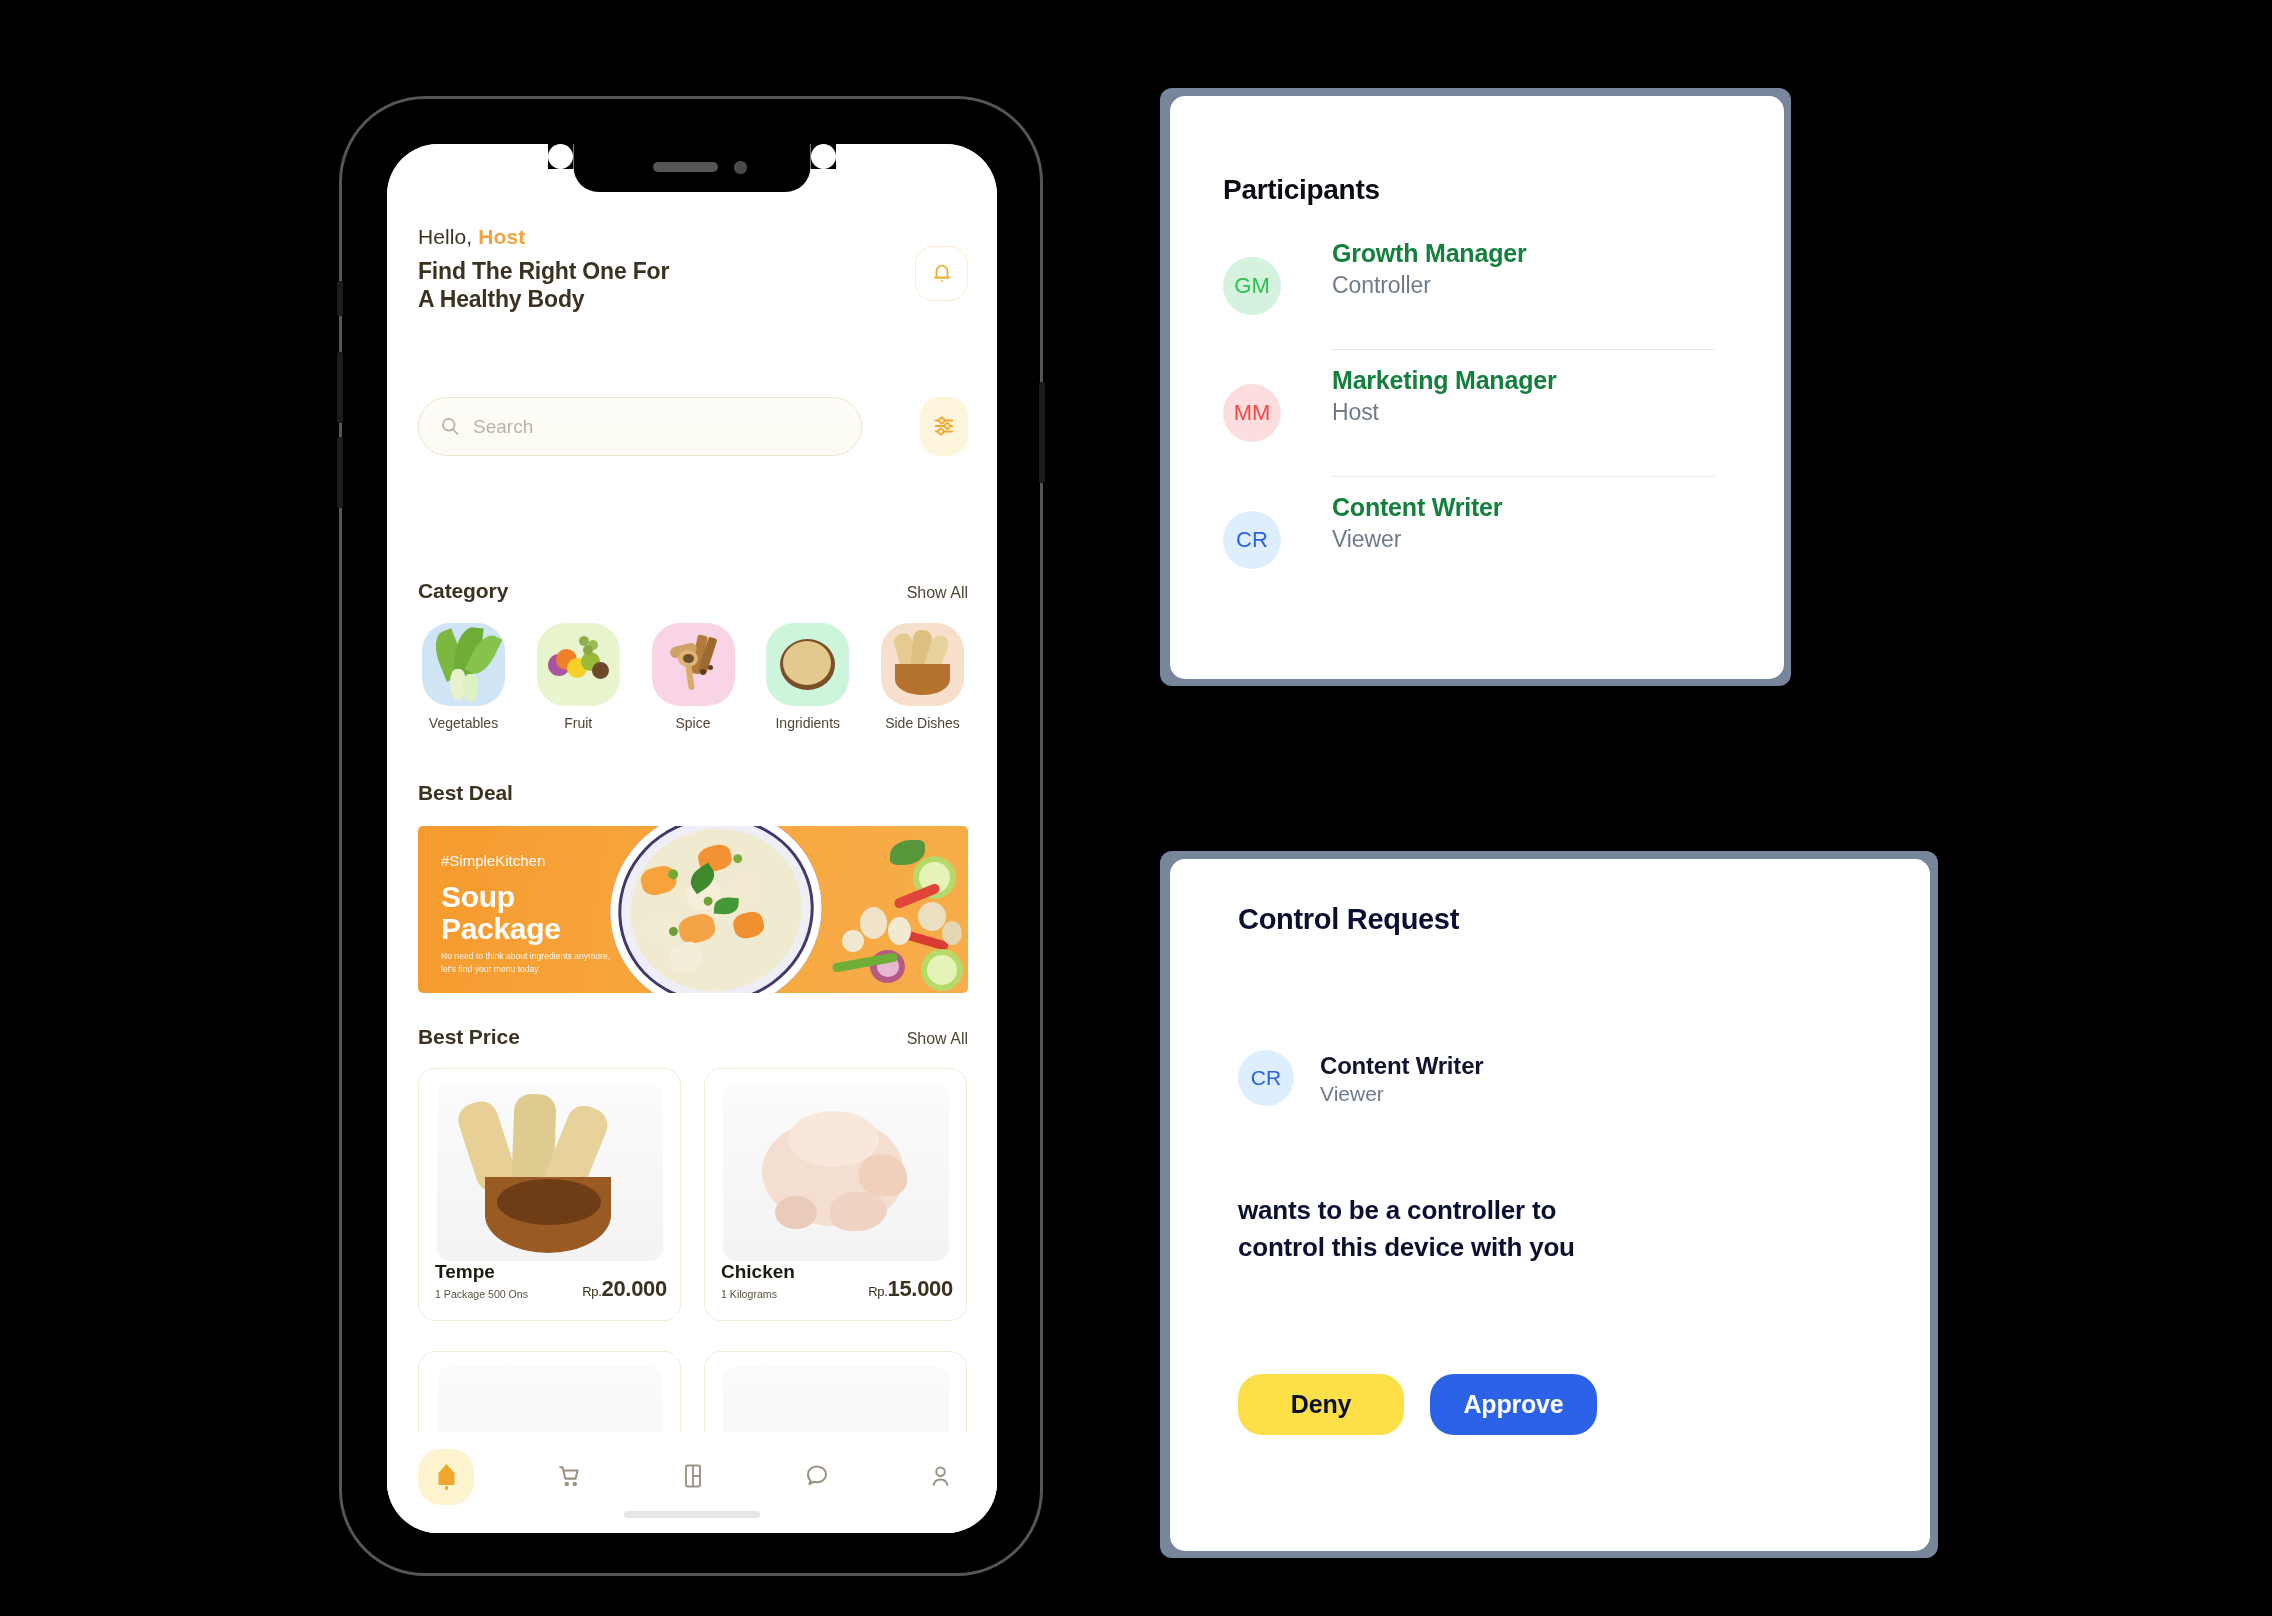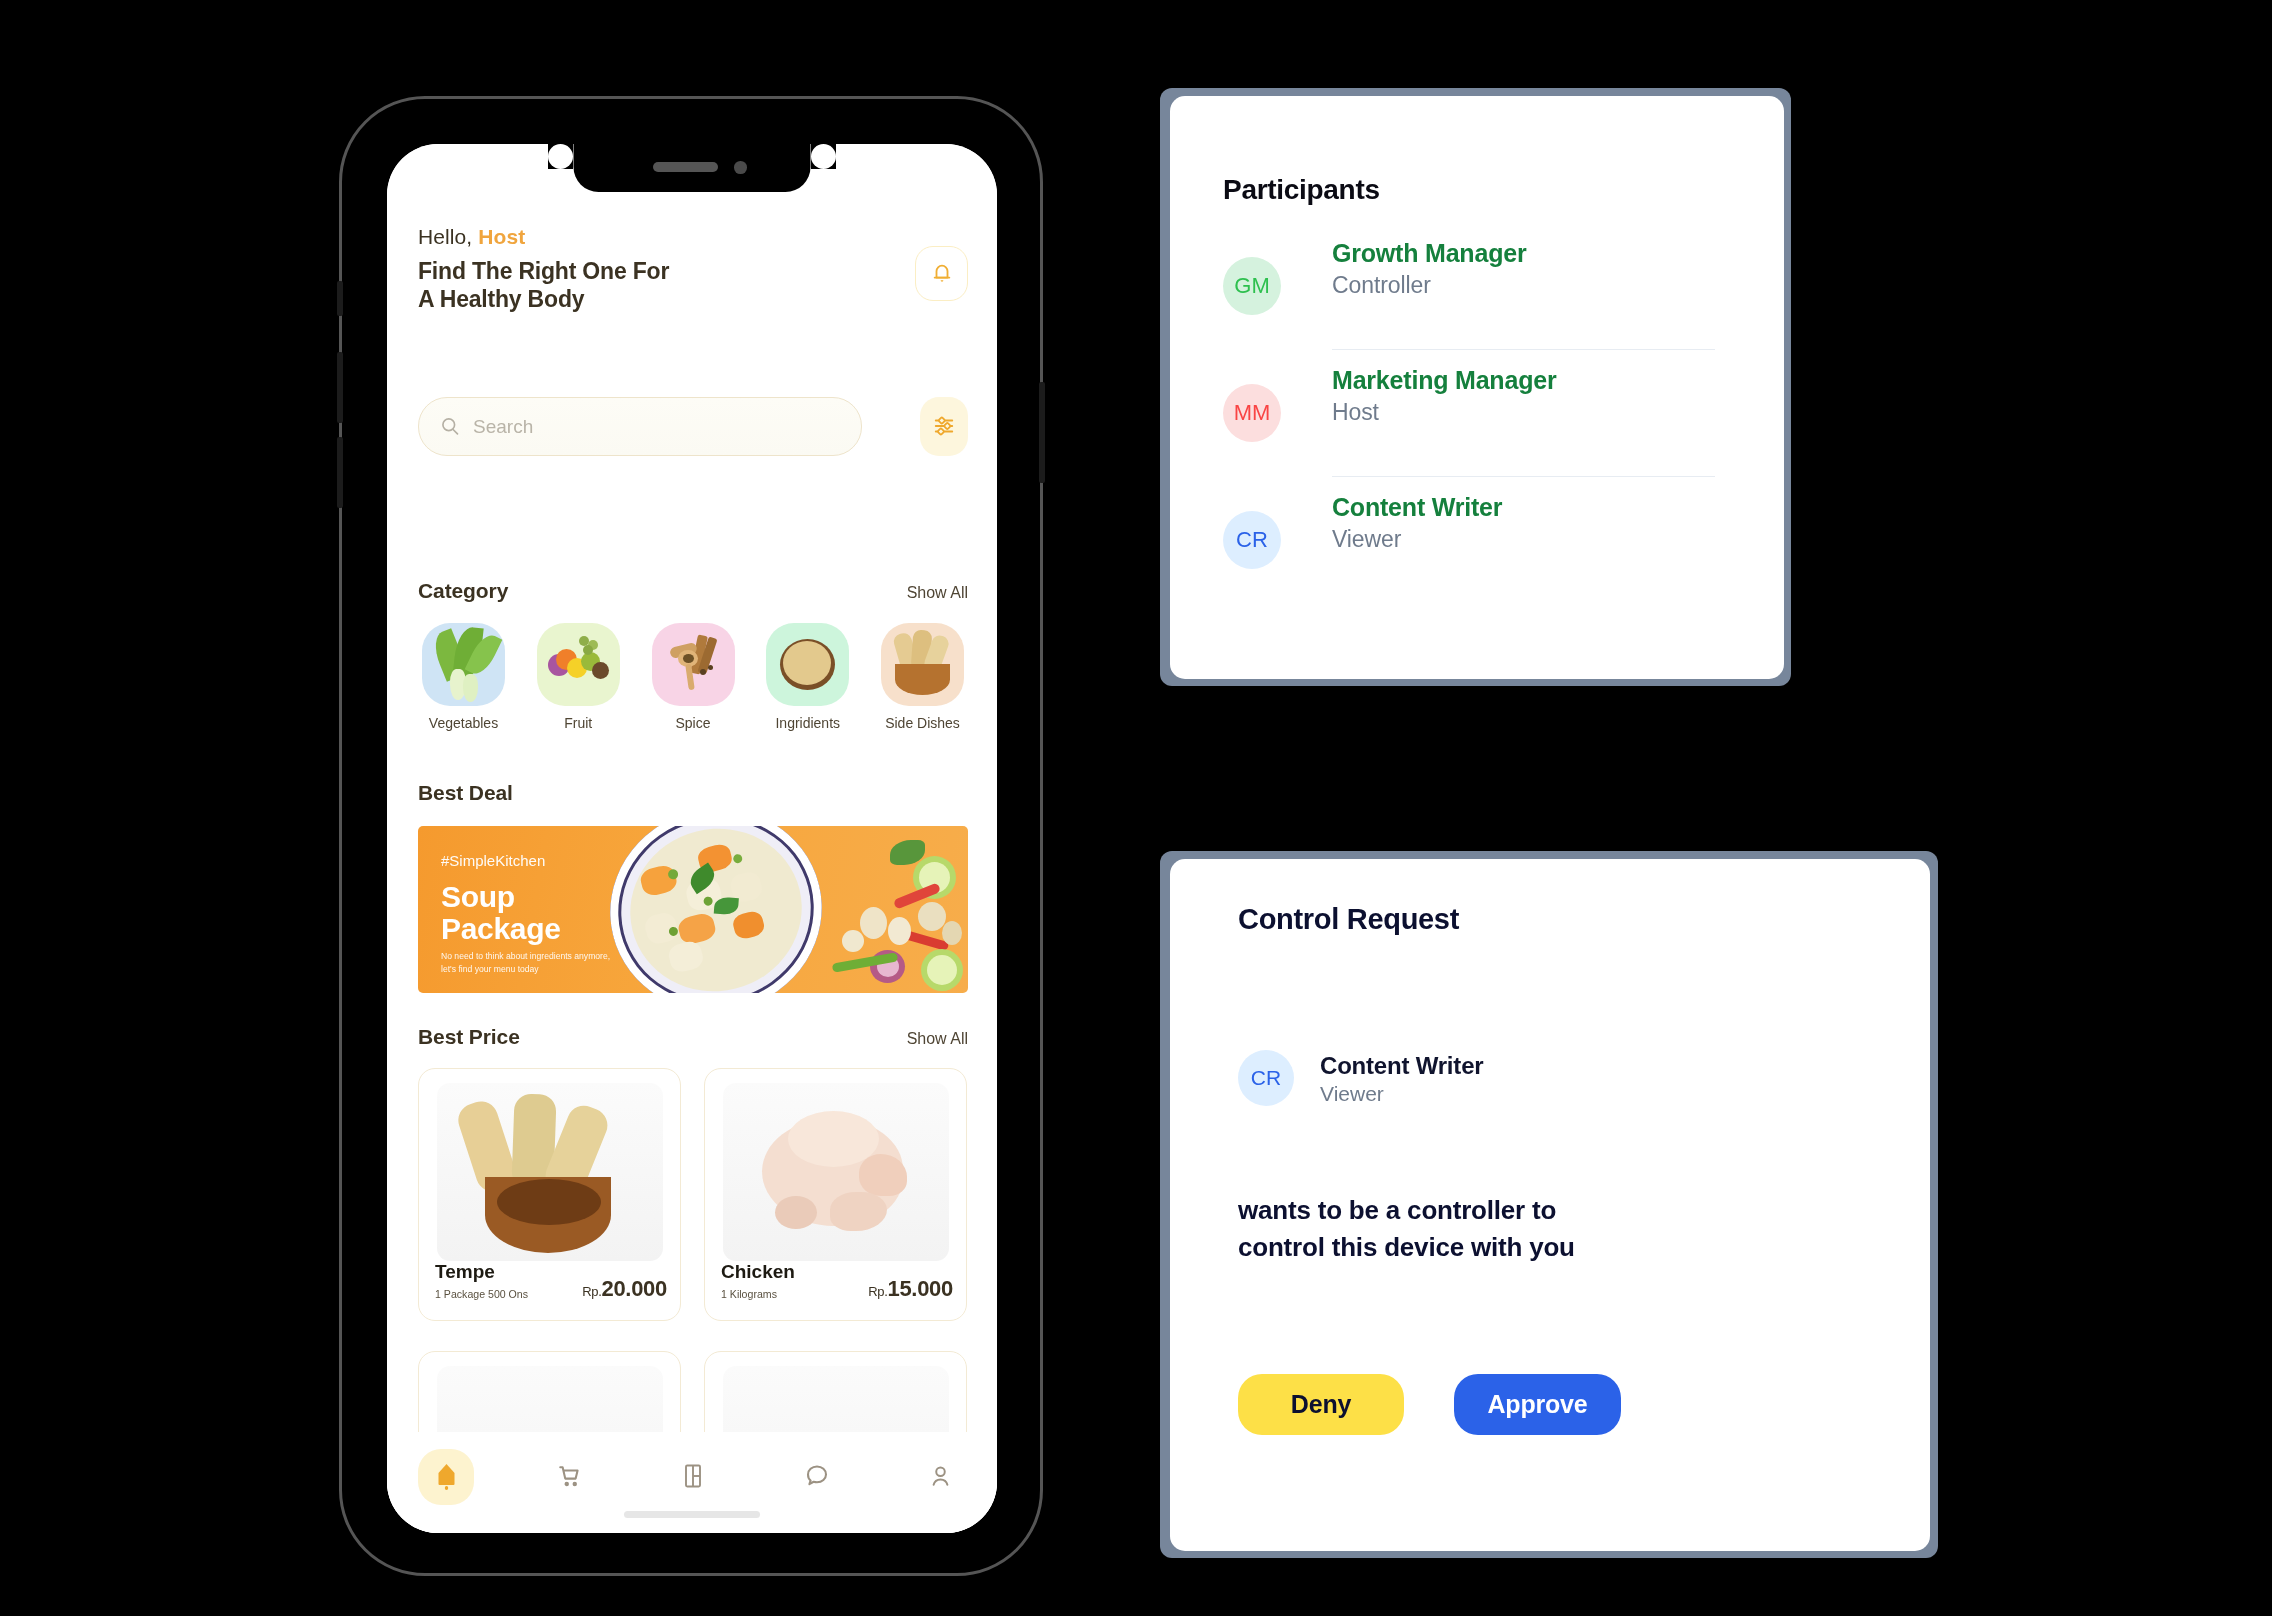--- a/index.html
+++ b/index.html
@@ -125,21 +125,21 @@
   .c-av{width:56px;height:56px;border-radius:50%;background:#ddeeff;color:#2b62e8;
         display:flex;align-items:center;justify-content:center;font-size:21px;font-weight:500;}
   .c-un{font-size:24px;font-weight:700;color:#10142e;letter-spacing:-0.2px;line-height:1.3;}
   .c-ur{margin-top:1px;font-size:21px;color:#6f7b8c;}
   .c-msg{position:absolute;left:68px;top:333px;right:61px;font-size:26px;font-weight:700;
          color:#0c1030;line-height:1.42;letter-spacing:-0.2px;}
   .c-btns{position:absolute;left:68px;top:515px;display:flex;gap:26px;}
   .btn{border-radius:24px;display:flex;align-items:center;justify-content:center;
        font-size:25px;font-weight:700;letter-spacing:-0.2px;}
   .btn-deny{width:166px;height:61px;background:#fde047;color:#0c1030;}
-  .btn-approve{width:167px;height:61px;background:#2b62e8;color:#fff;margin-left:24px;}
+  .btn-approve{width:167px;height:61px;background:#2b62e8;color:#fff;}
 </style>
 </head>
 <body>
 
 <div id="phone">
   <div class="side-btn sb-left sb-mute"></div>
   <div class="side-btn sb-left sb-vup"></div>
   <div class="side-btn sb-left sb-vdn"></div>
   <div class="side-btn sb-power"></div>
 

